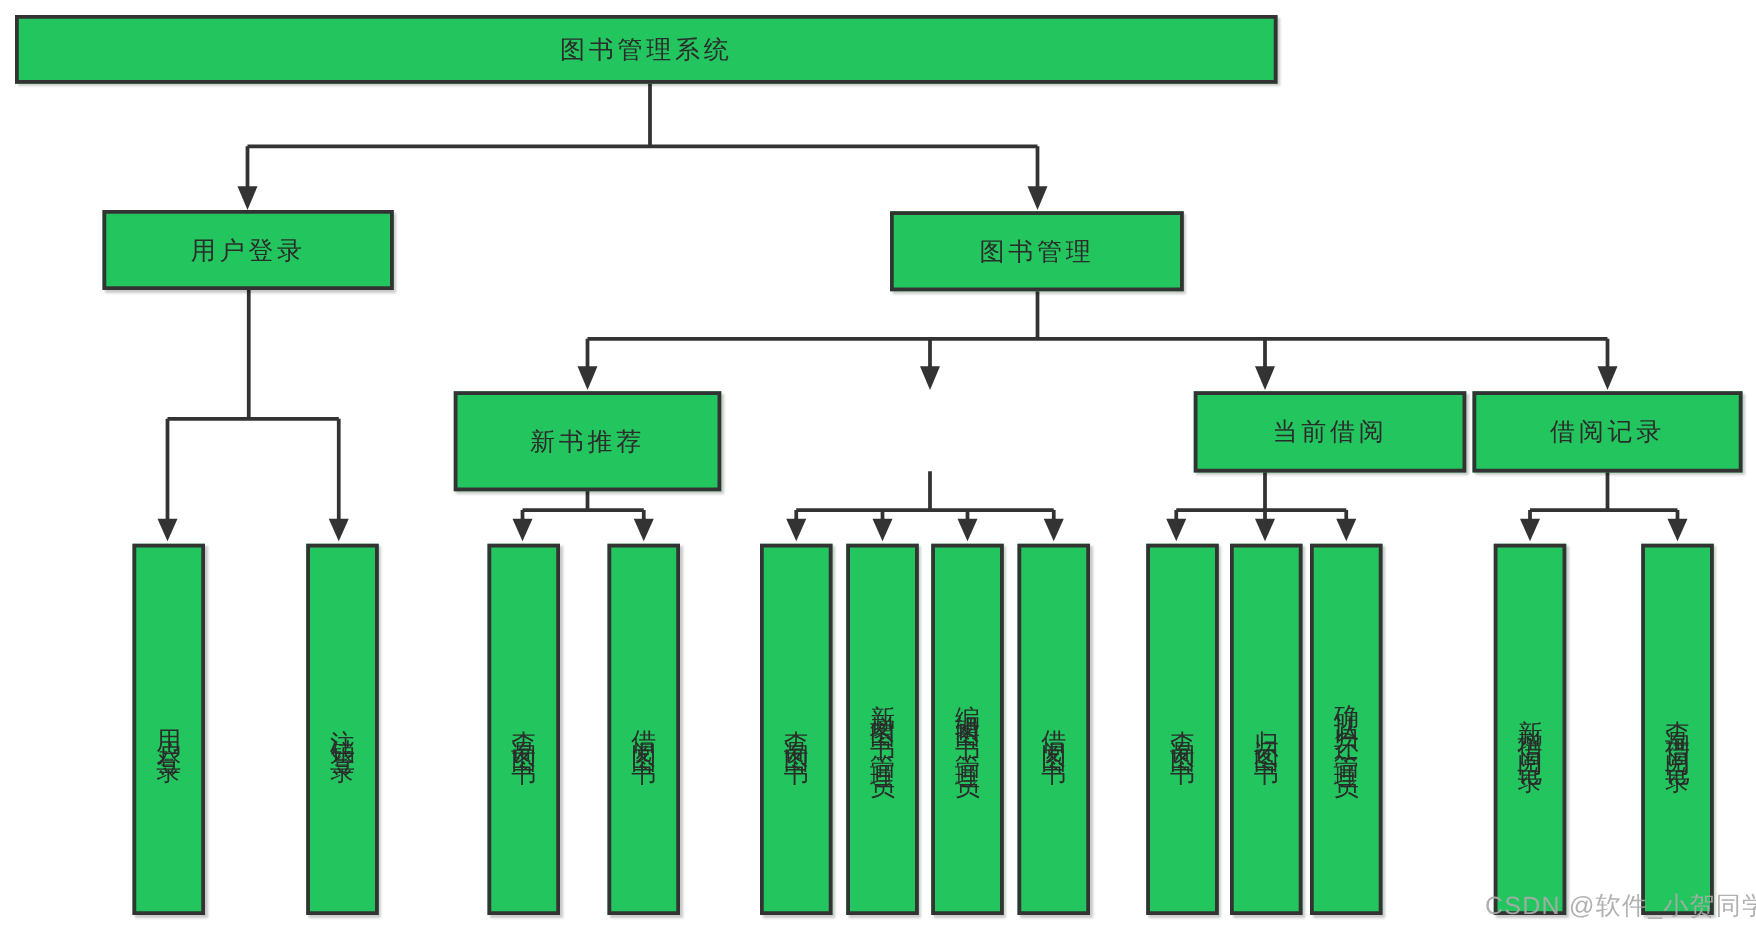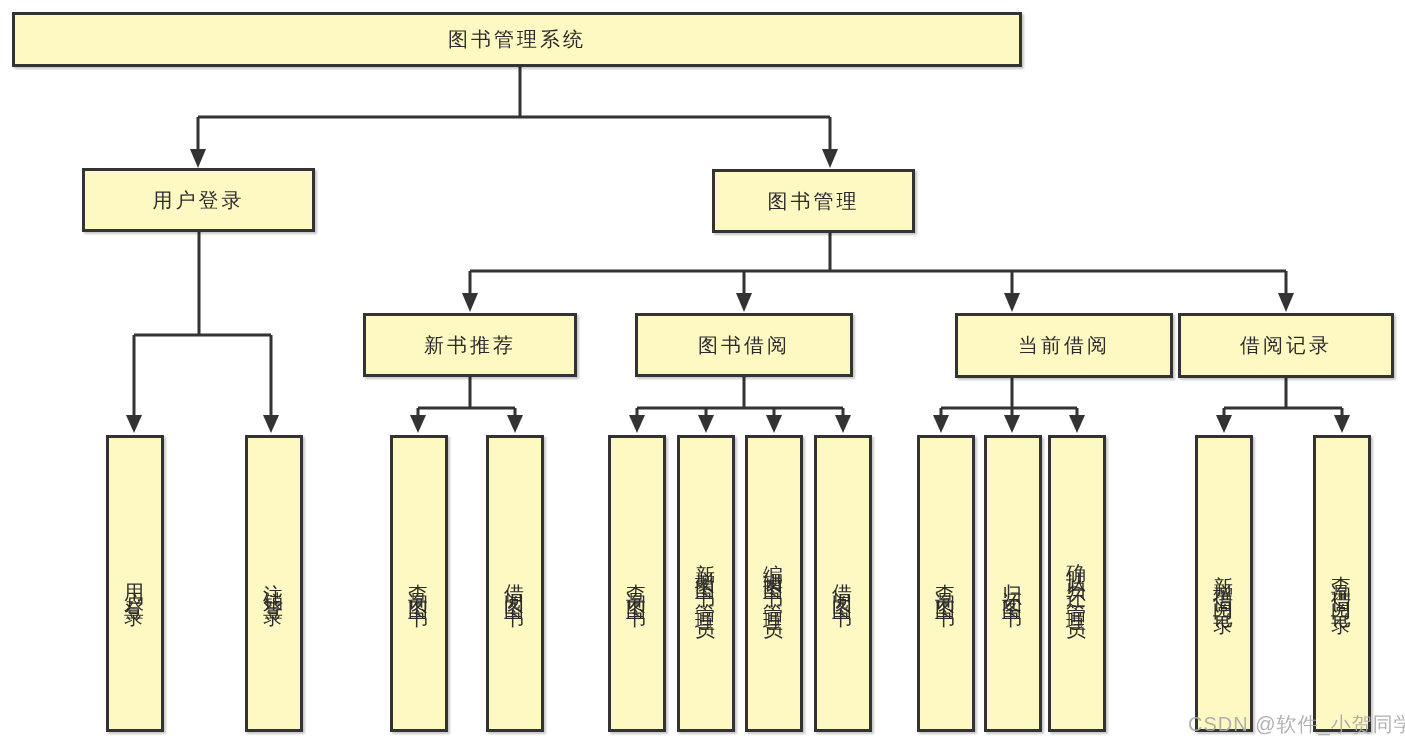--- a/index.html
+++ b/index.html
@@ -18,21 +18,21 @@
     background: #ffffff;
   }
   #wires {
     position: absolute;
     left: 0; top: 0;
     width: 1405px; height: 747px;
     pointer-events: none;
   }
   .box {
     position: absolute;
-    background: #fef9c3;
+    background: #22c55e;
     border: 3px solid #333333;
     box-sizing: border-box;
     display: flex;
     align-items: center;
     justify-content: center;
     color: #2b2b2b;
     font-size: 20px;
     letter-spacing: 3px;
     box-shadow: 2px 2px 2px rgba(0,0,0,0.22);
     white-space: nowrap;
@@ -40,22 +40,22 @@
   .vbox {
     writing-mode: vertical-rl;
     text-orientation: mixed;
     letter-spacing: 8px;
     white-space: normal;
     text-align: center;
   }
   
   #root { left: 12px;   top: 12px;  width: 1010px; height: 55px; }
   #uL   { left: 82px;   top: 168px; width: 233px;  height: 64px; }
-  #bM   { left: 712px;  top: 169px; width: 203px;  height: 64px; text-align: center; }
-  #r3a  { left: 363px;  top: 313px; width: 214px;  height: 64px; }
+  #bM   { left: 712px;  top: 169px; width: 235px;  height: 64px; text-align: center; }
+  #r3a  { left: 363px;  top: 313px; width: 214px;  height: 80px; }
   #r3b  { left: 635px;  top: 313px; width: 218px;  height: 64px; }
   #r3c  { left: 955px;  top: 313px; width: 218px;  height: 65px; }
   #r3d  { left: 1178px; top: 313px; width: 216px;  height: 65px; }
   .leaf { top: 435px; height: 297px; width: 58px; }
   #l1  { left: 106px; }
   #l2  { left: 245px; }
   #l3  { left: 390px; }
   #l4  { left: 486px; }
   #l5  { left: 608px; }
   #l6  { left: 677px; }
@@ -115,21 +115,20 @@
       <polygon points="1334,415 1350,415 1342,433"></polygon>
     </g>
   </svg>
 
   <div class="box" id="root">图书管理系统</div>
 
   <div class="box" id="uL">用户登录</div>
   <div class="box" id="bM">图书管理</div>
 
   <div class="box" id="r3a">新书推荐</div>
-  <div class="box" id="r3b">图书借阅</div>
   <div class="box" id="r3c">当前借阅</div>
   <div class="box" id="r3d">借阅记录</div>
 
   <div class="box vbox leaf" id="l1">用户登录</div>
   <div class="box vbox leaf" id="l2">注销登录</div>
 
   <div class="box vbox leaf" id="l3">查询图书</div>
   <div class="box vbox leaf" id="l4">借阅图书</div>
 
   <div class="box vbox leaf" id="l5">查询图书</div>

